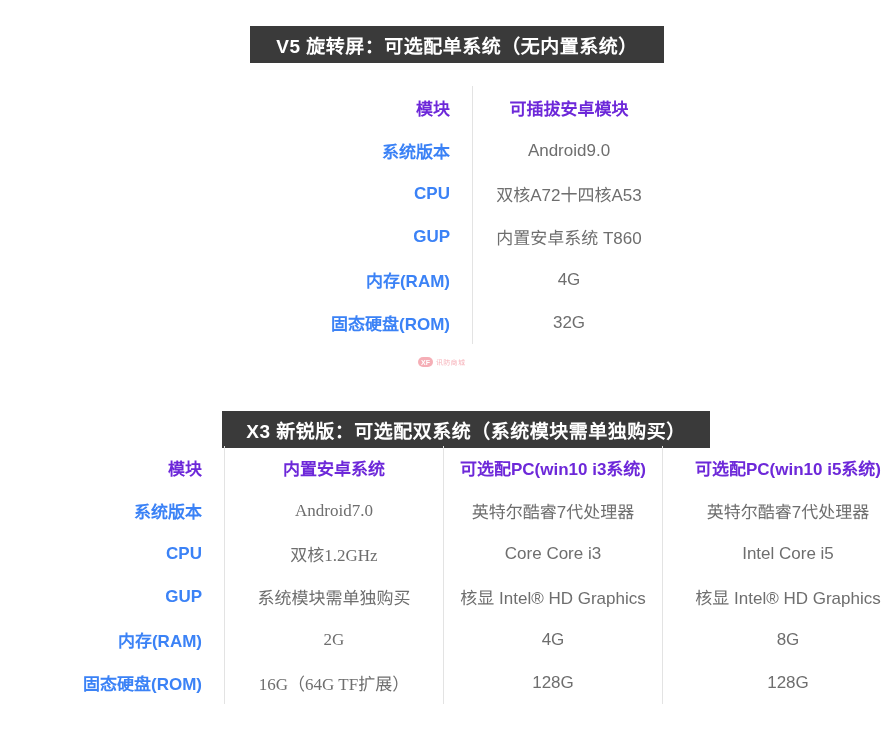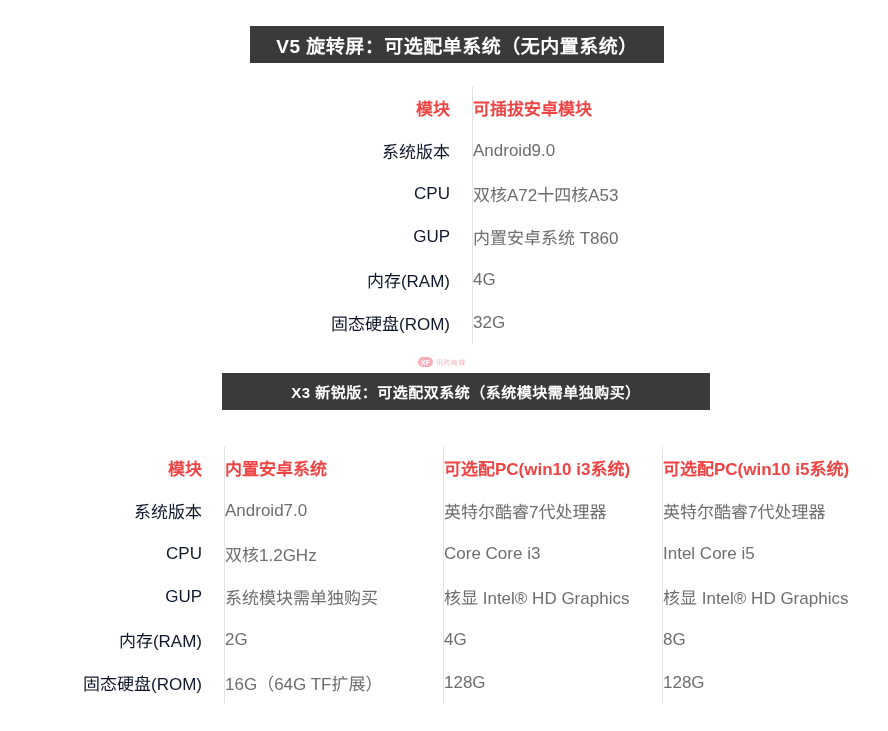--- a/index.html
+++ b/index.html
@@ -37,49 +37,49 @@
   }
   .banner-v5 {
     left: 250px;
     top: 26px;
     width: 414px;
     height: 37px;
     font-size: 19px;
   }
   .banner-x3 {
     left: 222px;
-    top: 373px;
+    top: 411px;
     width: 488px;
     height: 37px;
-    font-size: 15px;
+    font-size: 19px;
   }
 
   
   .spec-table {
     position: absolute;
     border-collapse: collapse;
     table-layout: fixed;
   }
   .spec-table td {
     padding: 0;
     vertical-align: middle;
-    text-align: left;
+    text-align: center;
     font-size: 17px;
     color: #6e6e6e;
     font-weight: normal;
     white-space: nowrap;
   }
   .spec-table td.label {
-    font-weight: normal;
-    color: #0f172a;
+    font-weight: bold;
+    color: #3b82f6;
     text-align: right;
   }
   .spec-table tr.header-row td {
     font-weight: bold;
-    color: #ef4444;
+    color: #6d28d9;
   }
   .spec-table td.divider-left {
     border-left: 1px solid #e3e3e3;
   }
 
   
   .table-v5 {
     left: 250px;
     top: 86px;
     width: 414px;
@@ -101,21 +101,21 @@
     top: 446px;
     width: 888px;
   }
   .table-x3 td {
     height: 43px;
   }
   .table-x3 .label {
     width: 202px;
     padding-right: 22px;
   }
-  .table-x3 .c1 { width: 218px; }
+  .table-x3 .c1 { width: 218px; font-family: Liberation Serif, serif; }
   .table-x3 .c2 { width: 218px; }
   .table-x3 .c3 { width: 250px; }
 
   
   .watermark {
     position: absolute;
     left: 418px;
     top: 357px;
     display: flex;
     align-items: center;

